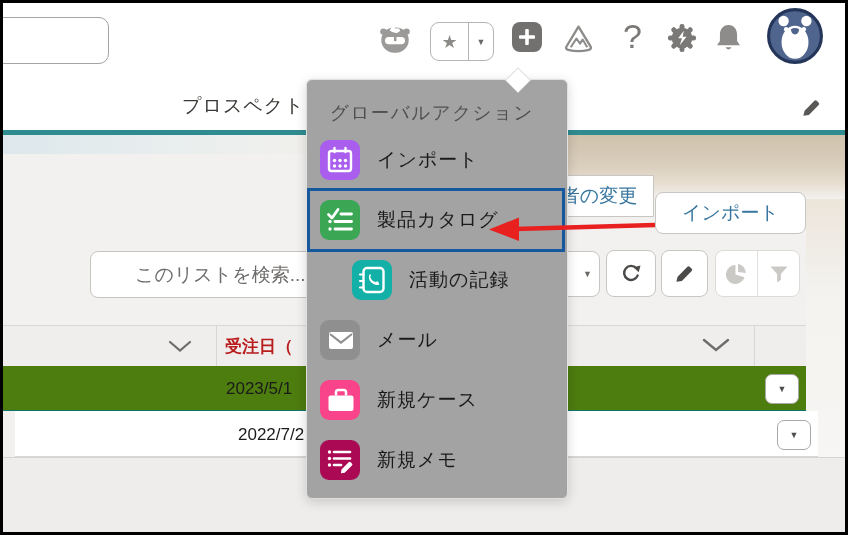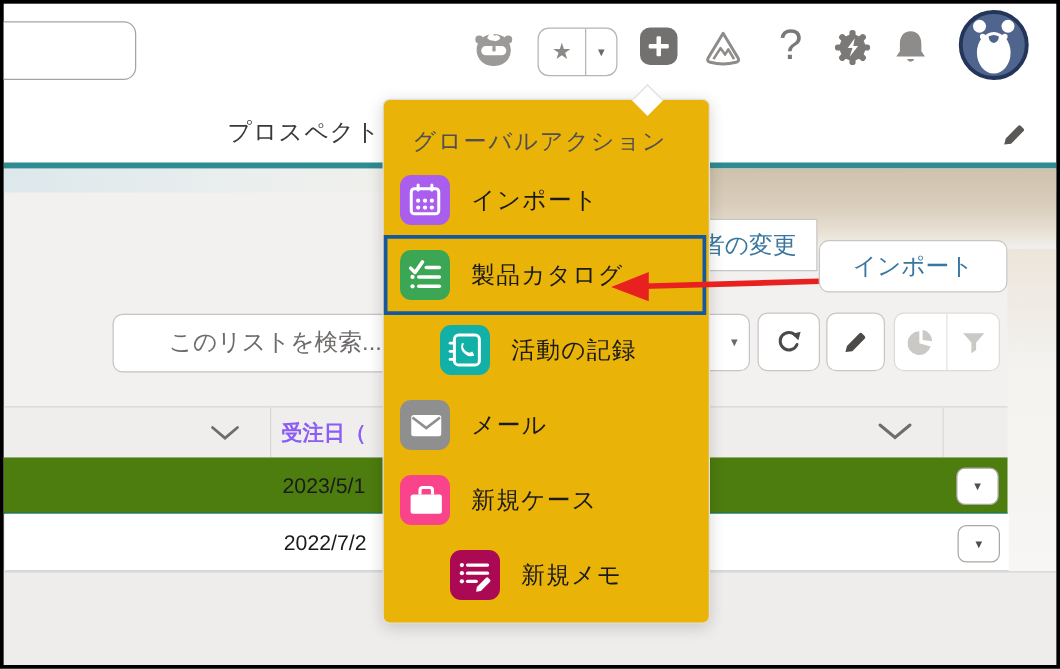--- a/index.html
+++ b/index.html
@@ -10,21 +10,21 @@
   .btn{background:#fff;border:1.4px solid #c8c6c3;border-radius:8px;box-sizing:border-box;
        display:flex;align-items:center;justify-content:center;cursor:pointer;}
   .btn-label{font-size:19px;color:#38769f;}
   .iconbtn svg{display:block;}
   .tab{font-size:19px;color:#3b3936;letter-spacing:1px;}
   .cell-text{font-size:17px;color:#1b1b1b;}
   .menu-item{position:absolute;left:0;width:100%;height:60px;display:flex;align-items:center;cursor:pointer;}
   .action-icon{width:40px;height:40px;border-radius:9px;margin-left:13px;flex:0 0 auto;
                display:flex;align-items:center;justify-content:center;}
   .menu-label{margin-left:17px;font-size:19px;color:#1a1a1a;letter-spacing:1px;}
-  .panel{background:#eab308;border:1px solid #e2e0de;border-radius:6px;
+  .panel{background:#a3a3a3;border:1px solid #e2e0de;border-radius:6px;
          box-shadow:0 3px 12px rgba(0,0,0,.16);text-align:center;}
   .hdrline{position:absolute;top:0;bottom:0;width:1px;background:#d9d7d5;}
   .rowcaret{font-size:9px;color:#514f4d;}
   input::placeholder{color:#6e6c6a;}
 </style>
 </head>
 <body>
 
 <div class="frame">
 <div class="screen">
@@ -163,35 +163,35 @@
 
   <div class="abs" style="left:0;top:322px;width:803px;height:40px;background:#efeeec;border-top:1px solid #d9d7d5;border-bottom:1px solid #d9d7d5;box-sizing:content-box;">
     <div class="hdrline" style="left:213px;"></div>
     <div class="hdrline" style="left:751px;"></div>
     <div class="abs" style="left:0;top:0;width:213px;height:40px;">
       <svg class="abs" style="left:165px;top:14px;" width="24" height="13" viewBox="0 0 24 13">
         <polyline points="2,2 12,10.5 22,2" fill="none" stroke="#6f6d6b" stroke-width="2.2" stroke-linecap="round"></polyline>
       </svg>
     </div>
     <div class="abs" style="left:213px;top:0;width:538px;height:40px;">
-      <span class="abs" style="left:9px;top:9px;font-size:17px;font-weight:bold;color:#8b5cf6;">受注日（</span>
+      <span class="abs" style="left:9px;top:9px;font-size:17px;font-weight:bold;color:#b91c1c;">受注日（</span>
       <svg class="abs" style="left:485px;top:11px;" width="30" height="16" viewBox="0 0 30 16">
         <polyline points="3,3 15,13 27,3" fill="none" stroke="#6f6d6b" stroke-width="2.4" stroke-linecap="round"></polyline>
       </svg>
     </div>
   </div>
 
   <div class="abs" style="left:0;top:363px;width:803px;height:45px;background:#4d7c0f;border-bottom:1px solid #0f766e;box-sizing:border-box;">
     <span class="abs cell-text" style="left:223px;top:13px;">2023/5/1</span>
     <div class="abs btn" style="left:762px;top:8px;width:34px;height:30px;border-radius:7px;border-color:#aaa8a5;">
       <span class="rowcaret">▼</span>
     </div>
   </div>
 
-  <div class="abs" style="left:1px;top:408px;width:803px;height:46px;background:#fff;border-bottom:1px solid #d9d7d5;box-sizing:border-box;">
+  <div class="abs" style="left:12px;top:408px;width:803px;height:46px;background:#fff;border-bottom:1px solid #d9d7d5;box-sizing:border-box;">
     <span class="abs cell-text" style="left:223px;top:14px;">2022/7/2</span>
     <div class="abs btn" style="left:762px;top:9px;width:34px;height:30px;border-radius:7px;border-color:#aaa8a5;">
       <span class="rowcaret">▼</span>
     </div>
   </div>
 
   <div class="abs" style="left:0;top:454px;width:842px;height:75px;background:#efedeb;border-top:1px solid #d6d4d2;box-sizing:border-box;"></div>
 
   <div class="abs panel" style="left:303px;top:76px;width:260px;height:418px;z-index:50;">
     <div class="abs" style="left:202px;top:-9px;width:17px;height:17px;background:#fff;border-left:1px solid #e2e0de;border-top:1px solid #e2e0de;transform:rotate(45deg);"></div>
@@ -257,21 +257,21 @@
     <div class="menu-item" style="top:230px;">
       <div class="action-icon" style="background-color: rgb(143, 143, 143); color: rgb(143, 143, 143);">
         <svg width="36" height="36" viewBox="0 0 36 36">
           <rect x="7" y="10" width="24" height="17" rx="2" fill="#fff"></rect>
           <polyline points="8,12 19,20.5 30,12" fill="none" stroke="currentColor" stroke-width="2.2"></polyline>
         </svg>
       </div>
       <span class="menu-label">メール</span>
     </div>
 
-    <div class="menu-item" style="top:350px;margin-left:40px;">
+    <div class="menu-item" style="top:350px;">
       <div class="action-icon" style="background-color: rgb(171, 9, 83); color: rgb(171, 9, 83);">
         <svg width="36" height="36" viewBox="0 0 36 36">
           <line x1="12" y1="10" x2="28" y2="10" stroke="#fff" stroke-width="2.6" stroke-linecap="round"></line>
           <line x1="12" y1="16.5" x2="28" y2="16.5" stroke="#fff" stroke-width="2.6" stroke-linecap="round"></line>
           <line x1="12" y1="23" x2="19" y2="23" stroke="#fff" stroke-width="2.6" stroke-linecap="round"></line>
           <circle cx="7.5" cy="10" r="1.7" fill="#fff"></circle>
               <circle cx="7.5" cy="16.5" r="1.7" fill="#fff"></circle>
               <circle cx="7.5" cy="23" r="1.7" fill="#fff"></circle>
           <path d="M19.5 27.5 l7.2-7.2 q1-1 2 0 l1.2 1.2 q1 1 0 2 l-7.2 7.2 -3.8 .6 Z" fill="#fff"></path>
         </svg>

